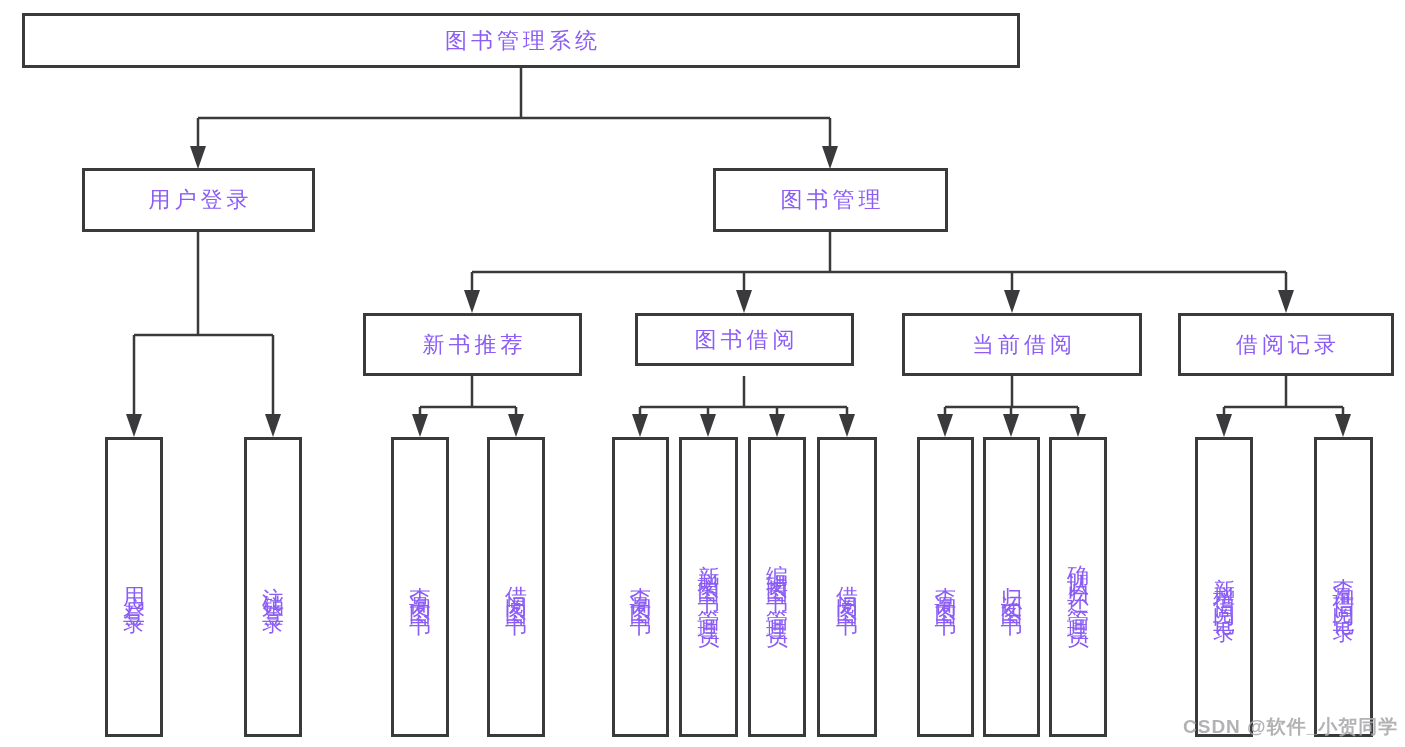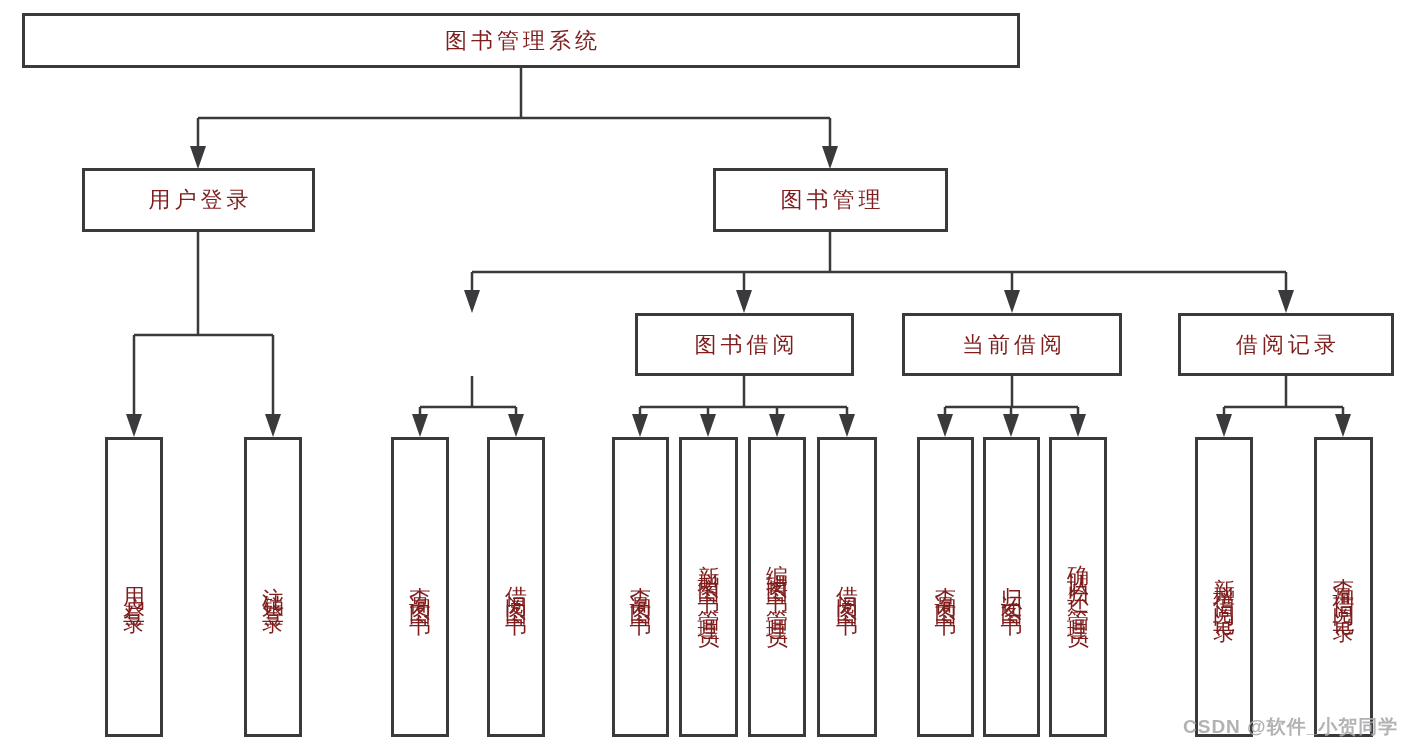--- a/index.html
+++ b/index.html
@@ -17,21 +17,21 @@
     width: 1405px; height: 747px;
   }
   .node {
     position: absolute;
     box-sizing: border-box;
     background: #ffffff;
     border: 3px solid #3a3a3c;
     display: flex;
     align-items: center;
     justify-content: center;
-    color: #7f1d1d;
+    color: #8b5cf6;
     font-size: 22px;
     letter-spacing: 4px;
     text-align: center;
     white-space: nowrap;
   }
   .node .hlabel { padding-left: 4px; } 
   .node.leaf .vlabel {
     writing-mode: vertical-rl;
     text-orientation: mixed;
     letter-spacing: 9px;
@@ -46,22 +46,22 @@
     letter-spacing: 1px;
     color: rgba(170, 170, 172, 0.9);
     white-space: nowrap;
     font-weight: bold;
   }
   
   #n-root  { left: 22px;  top: 13px;  width: 998px; height: 55px; }
   #n-l2a   { left: 82px;  top: 168px; width: 233px; height: 64px; }
   #n-l2b   { left: 713px; top: 168px; width: 235px; height: 64px; text-align: center; }
   #n-l3a   { left: 363px; top: 313px; width: 219px; height: 63px; }
-  #n-l3b   { left: 635px; top: 313px; width: 219px; height: 63px; }
-  #n-l3c   { left: 902px; top: 313px; width: 220px; height: 63px; }
+  #n-l3b   { left: 635px; top: 313px; width: 219px; height: 53px; }
+  #n-l3c   { left: 902px; top: 313px; width: 240px; height: 63px; }
   #n-l3d   { left: 1178px;top: 313px; width: 216px; height: 63px; }
   #leaf-0  { left: 105px; width: 58px; }
   #leaf-1  { left: 244px; width: 58px; }
   #leaf-2  { left: 391px; width: 58px; }
   #leaf-3  { left: 487px; width: 58px; }
   #leaf-4  { left: 612px; width: 57px; }
   #leaf-5  { left: 679px; width: 59px; }
   #leaf-6  { left: 748px; width: 58px; }
   #leaf-7  { left: 817px; width: 60px; }
   #leaf-8  { left: 917px; width: 57px; }
@@ -127,20 +127,23 @@
     <span class="hlabel">图书管理系统</span>
   </div>
 
   <div class="node" id="n-l2a">
     <span class="hlabel">用户登录</span>
   </div>
   <div class="node" id="n-l2b">
     <span class="hlabel">图书管理</span>
   </div>
 
+  <div class="node" id="n-l3a">
+    <span class="hlabel">新书推荐</span>
+  </div>
   <div class="node" id="n-l3b">
     <span class="hlabel">图书借阅</span>
   </div>
   <div class="node" id="n-l3c">
     <span class="hlabel">当前借阅</span>
   </div>
   <div class="node" id="n-l3d">
     <span class="hlabel">借阅记录</span>
   </div>
 

